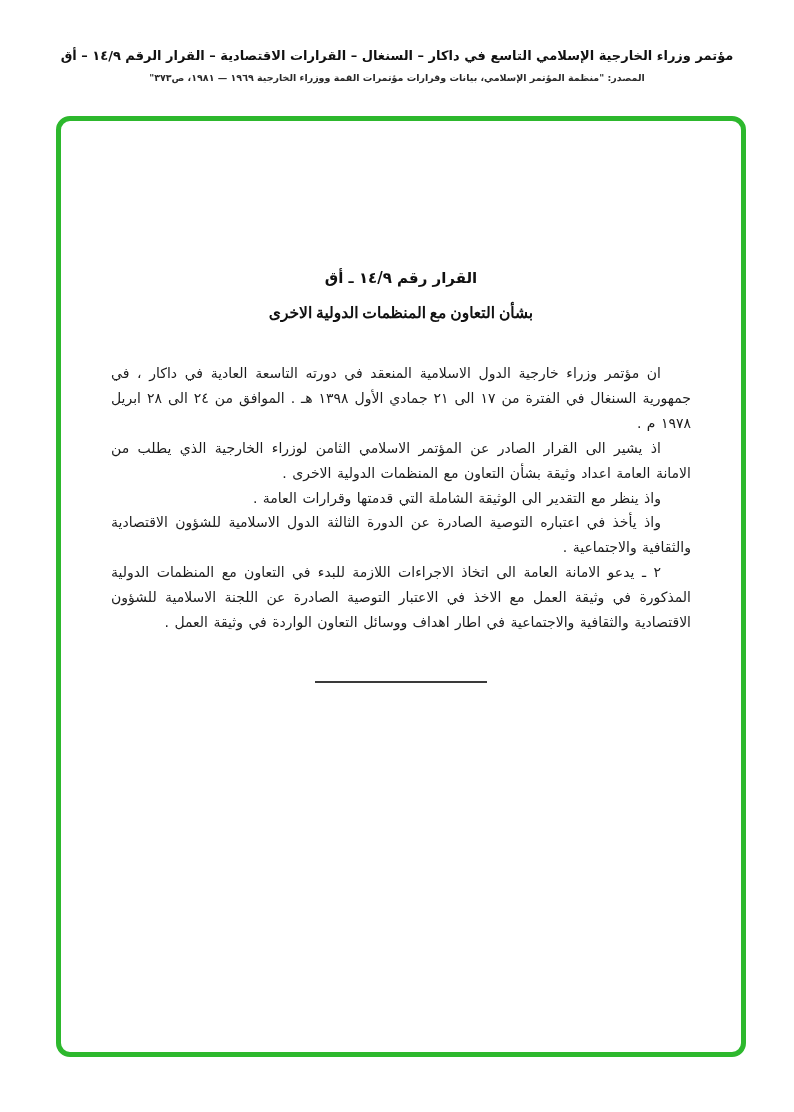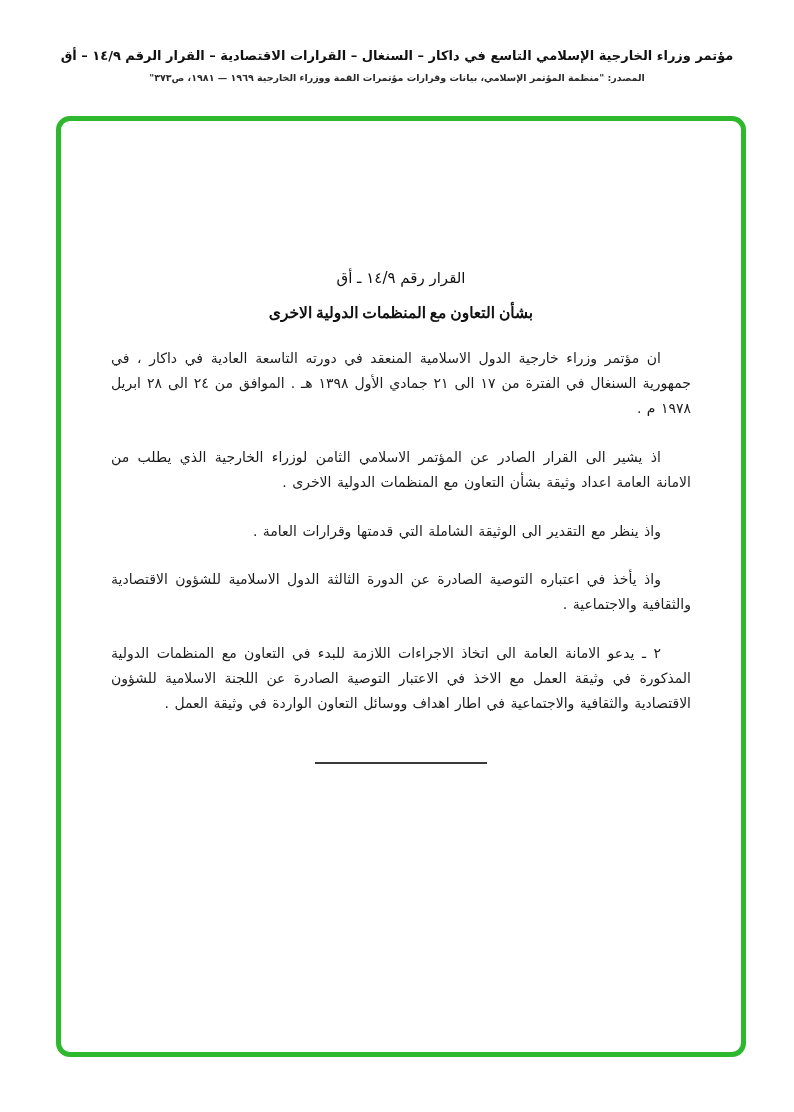--- a/index.html
+++ b/index.html
@@ -47,44 +47,44 @@
     background: #ffffff;
   }
 
   .doc-content {
     padding: 148px 50px 0 50px;
   }
 
   .doc-title {
     text-align: center;
     font-size: 15px;
-    font-weight: normal;
+    font-weight: bold;
     color: #111;
   }
   .doc-subtitle {
     text-align: center;
     font-size: 15.5px;
     font-weight: bold;
     margin-top: 17px;
     color: #111;
     font-family: Liberation Serif, serif;
   }
 
   .para {
     font-size: 14px;
     line-height: 1.78;
     text-align: justify;
     text-align-last: right;
     text-indent: 30px;
-    margin-top: 24px;
+    margin-top: 0;
     color: #1c1c1c;
     word-spacing: 1px;
   }
   .para.first {
-    margin-top: 24px;
+    margin-top: 39px;
   }
 
   .end-rule {
     width: 172px;
     height: 2px;
     background: #3a3a3a;
     margin: 46px auto 0 auto;
   }
 </style>
 </head>

